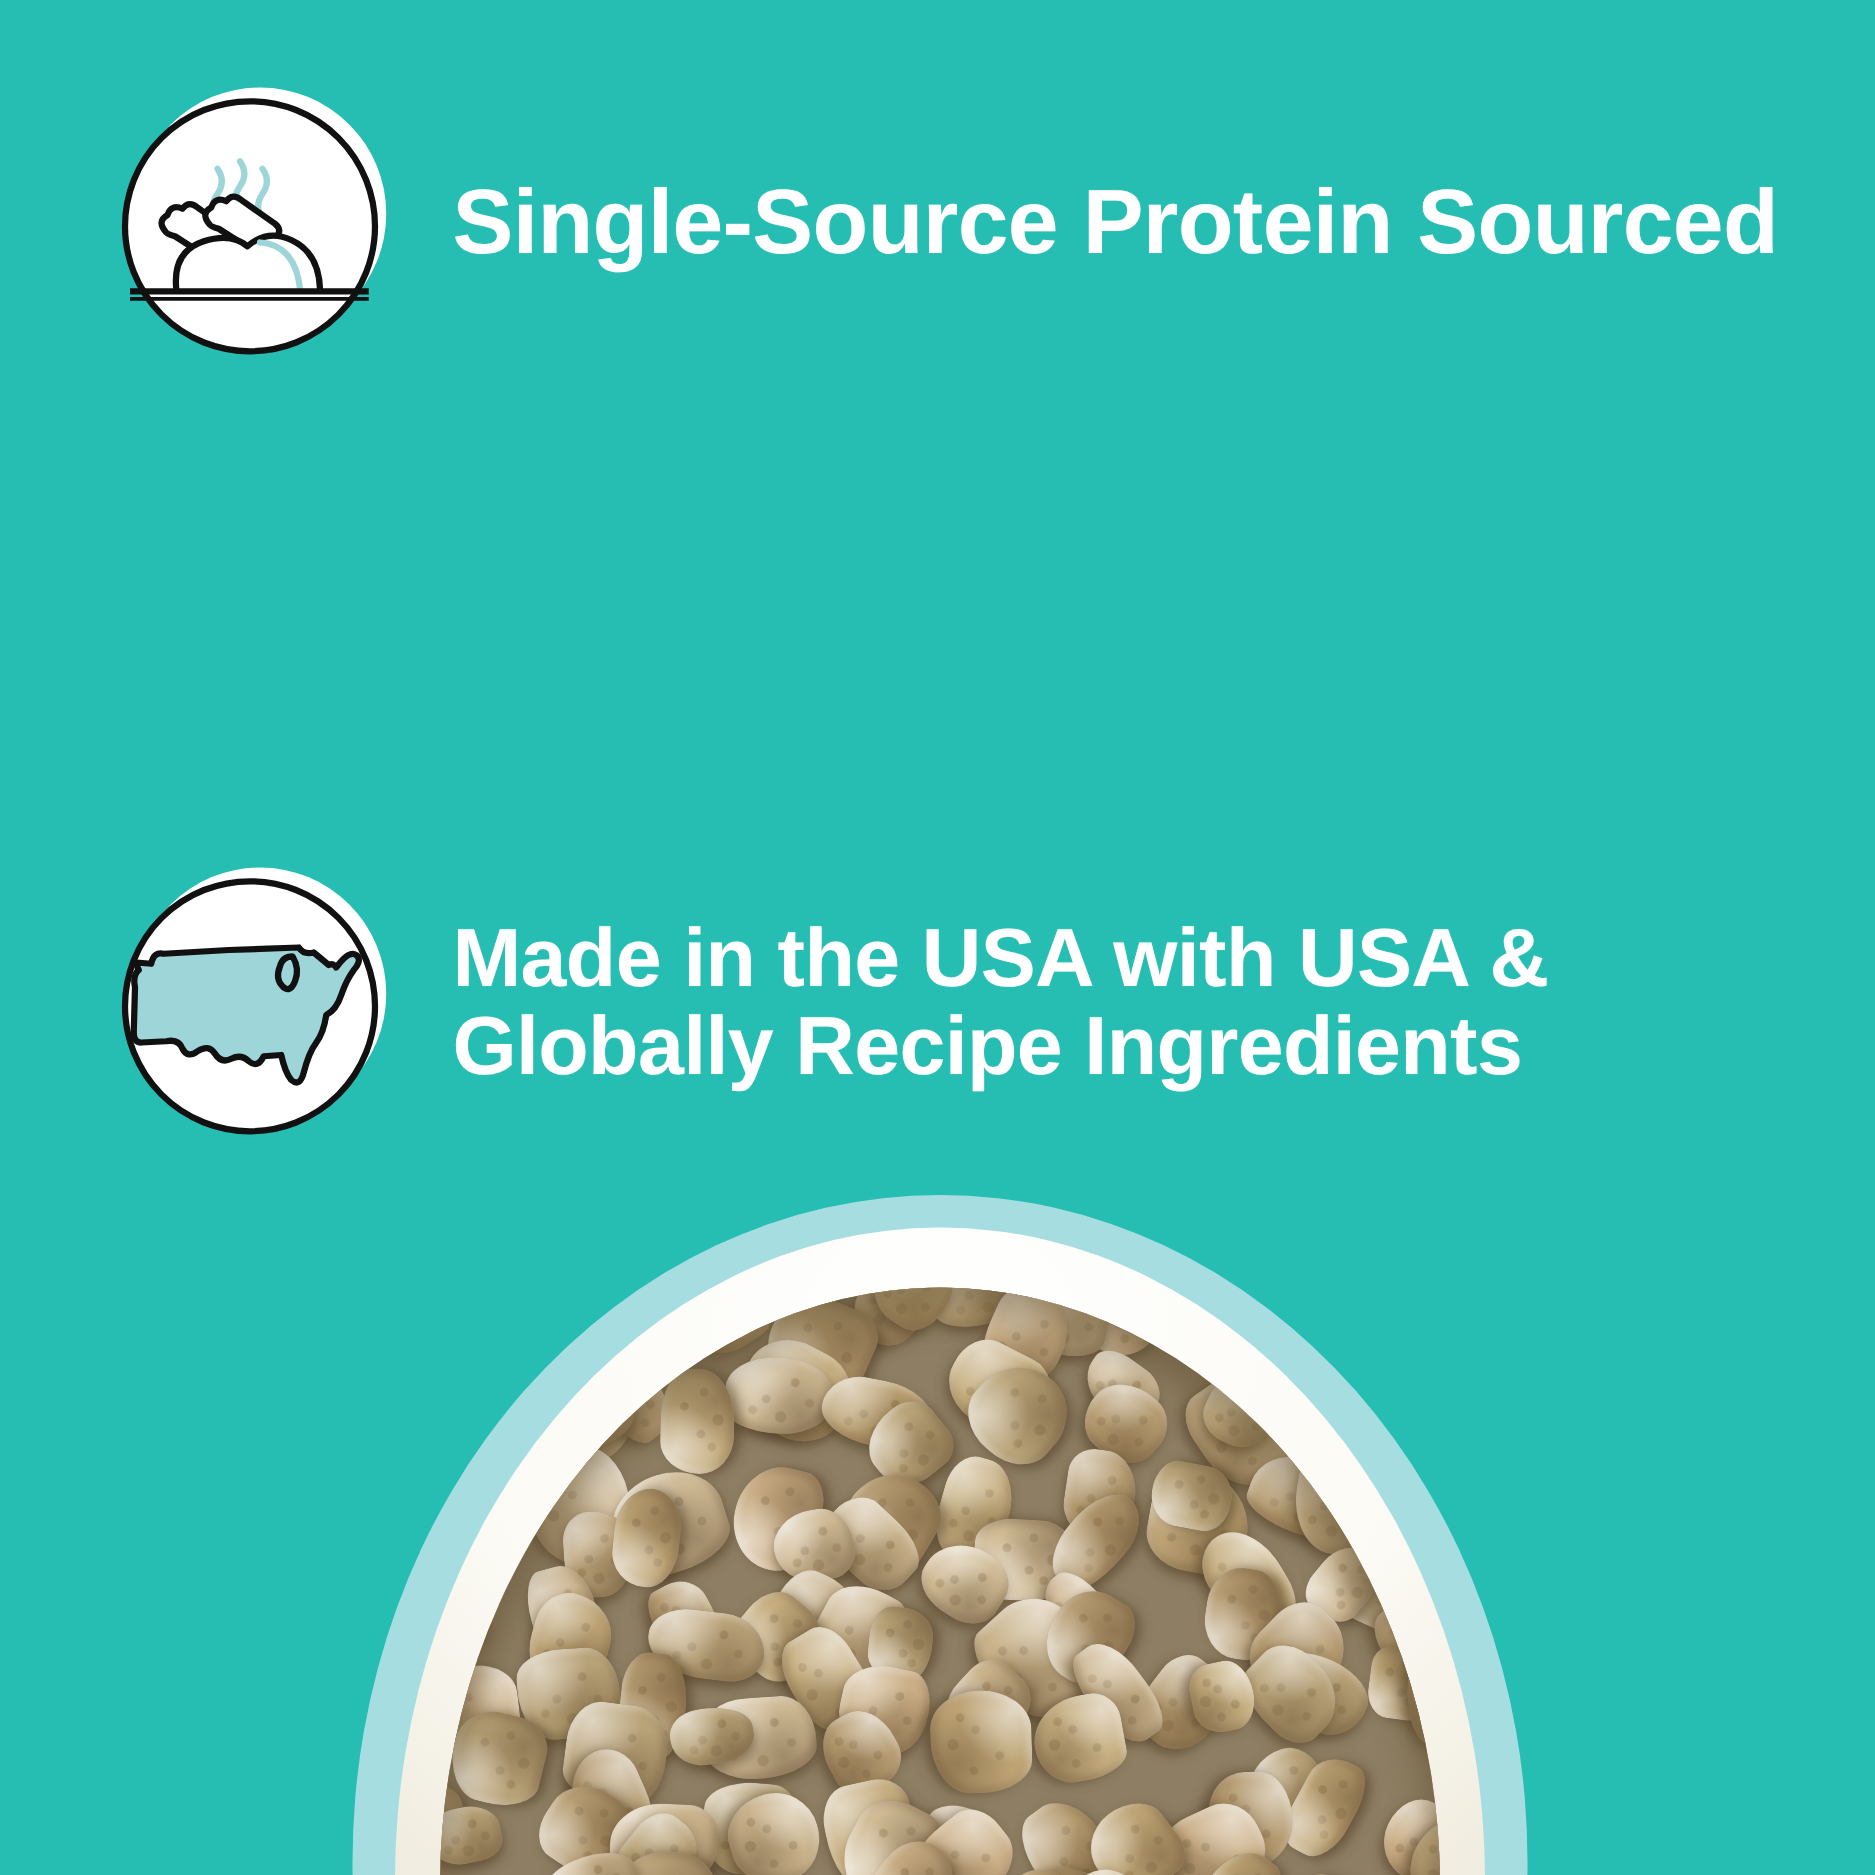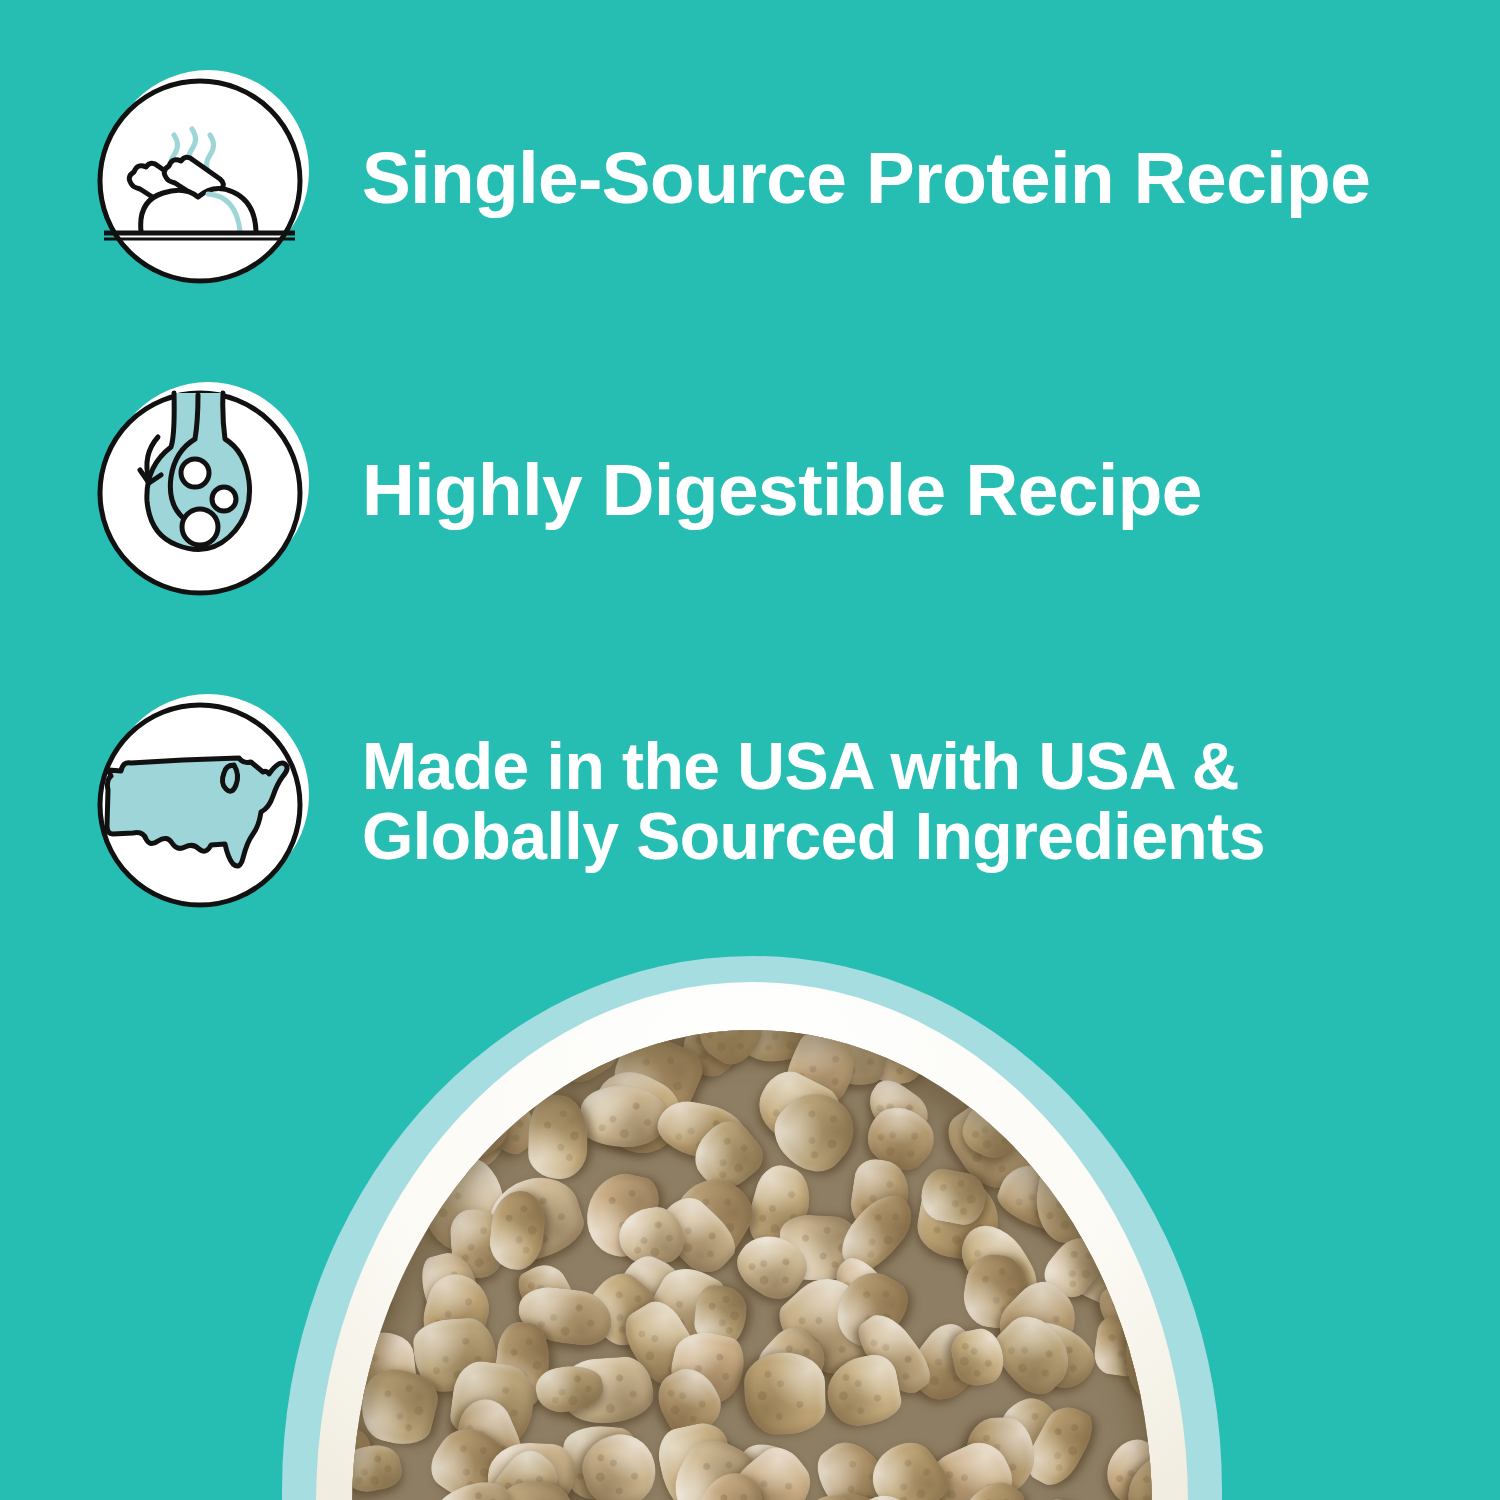--- a/index.html
+++ b/index.html
@@ -86,67 +86,43 @@
 
         <path d="M53 168 q-3 -30 22 -38 q22 -7 35 4 q16 -14 35 -5 q22 10 23 39" fill="#ffffff" stroke="#111111" stroke-width="5" stroke-linecap="round" stroke-linejoin="round"></path>
 
         <path d="M120 131 q28 2 32 37" fill="none" stroke="#9ed5d8" stroke-width="5" stroke-linecap="round"></path>
 
         <line x1="16" y1="170" x2="207" y2="170" stroke="#111111" stroke-width="5"></line>
         <line x1="16" y1="176" x2="207" y2="176" stroke="#111111" stroke-width="3"></line>
       </svg>
     </div>
     <div class="ftext">
-      <div>Single-Source Protein Recipe</div>
+      <div>Single-Source Protein Sourced</div>
     </div>
   </div>
 
-  <div class="feature" id="row1">
-    <div class="iconwrap">
-      <svg viewBox="0 0 230 230" xmlns="http://www.w3.org/2000/svg">
-        <ellipse cx="120" cy="108" rx="101" ry="101" fill="#ffffff"></ellipse>
-        <circle cx="112" cy="118" r="100" fill="#ffffff" stroke="#111111" stroke-width="5"></circle>
-
-        <path d="M86 18 q1 40 -2 52 q-22 16 -20 48 q2 30 26 40 q26 11 46 -6 q22 -19 18 -50 q-3 -28 -22 -40 q-3 -20 -2 -44
-                 l-22 0 q0 24 -3 40 q-18 10 -22 34 q-3 26 14 38" fill="#9ed5d8"></path>
-        <path d="M86 18 q1 42 -3 54 q-26 20 -24 54 q3 34 30 44 q30 12 52 -8 q24 -22 20 -56 q-4 -30 -24 -42
-                 q-3 -22 -2 -46" fill="#9ed5d8" stroke="#111111" stroke-width="5" stroke-linejoin="round" stroke-linecap="round"></path>
-        <path d="M110 20 q0 26 -3 44 q-20 12 -24 38 q-4 30 16 44 q18 12 22 18" fill="none" stroke="#111111" stroke-width="5" stroke-linecap="round"></path>
-
-        <circle cx="107" cy="98" r="14" fill="#ffffff" stroke="#111111" stroke-width="5"></circle>
-        <circle cx="136" cy="124" r="12" fill="#ffffff" stroke="#111111" stroke-width="5"></circle>
-        <circle cx="112" cy="152" r="18" fill="#ffffff" stroke="#111111" stroke-width="5"></circle>
-
-        <path d="M70 62 q-16 18 -9 44" fill="none" stroke="#111111" stroke-width="5" stroke-linecap="round"></path>
-        <path d="M52 95 l9 13 l12 -8" fill="none" stroke="#111111" stroke-width="5" stroke-linecap="round" stroke-linejoin="round"></path>
-      </svg>
-    </div>
-    <div class="ftext">
-      <div>Highly Digestible Recipe</div>
-    </div>
-  </div>
 
   <div class="feature" id="row2">
     <div class="iconwrap">
       <svg viewBox="0 0 230 230" xmlns="http://www.w3.org/2000/svg">
         <ellipse cx="120" cy="108" rx="101" ry="101" fill="#ffffff"></ellipse>
         <circle cx="112" cy="118" r="100" fill="#ffffff" stroke="#111111" stroke-width="5"></circle>
         <g fill="#9ed5d8" stroke="#111111" stroke-width="5" stroke-linejoin="round" stroke-linecap="round">
           <path d="M33 84 q2 -10 10 -8 l52 -3 l56 -2 q4 6 12 4 l12 10 q4 -2 6 2
                    q10 -14 16 -10 q5 4 -2 12 q-6 8 -10 20 q-4 12 -12 16 q-2 14 -8 22
                    q-6 8 -10 24 q-3 12 -10 6 q-5 -6 -8 -20 l-14 1 q-5 10 -12 4
                    q-6 -6 -14 -2 q-8 4 -13 -4 q-5 -8 -14 -2 q-8 6 -12 -2 q-3 -8 -13 -6
                    l-20 1 q-6 0 -6 -8 l1 -36 q-2 -10 3 -14 q-2 -4 -2 -6 z"></path>
           <path d="M146 78 q6 10 2 20 q-4 10 -10 4 q-6 -6 -2 -16 q2 -8 10 -8 z"></path>
         </g>
       </svg>
     </div>
     <div class="ftext">
       <div>Made in the USA with USA &amp;</div>
-      <div>Globally Sourced Ingredients</div>
+      <div>Globally Recipe Ingredients</div>
     </div>
   </div>
 
   <div id="bowl-area">
     <div id="bowl-ring"></div>
     <div id="bowl-rim"></div>
     <div id="bowl-inner">
       <div id="kibble">
           <div class="kb" style="left: 648.6px; top: -7.7px; width: 58.3px; height: 77.3px; transform: rotate(56.6deg); border-radius: 49.2362% 38.8881% 53.4575% 47.4524% / 46.7534% 60.9928% 51.9097% 61.4801%; background: radial-gradient(circle at 22% 20%, rgba(255, 255, 255, 0.55), rgba(255, 255, 255, 0) 46%), radial-gradient(circle at 70% 74%, rgba(90, 68, 40, 0.4), rgba(90, 68, 40, 0) 52%), radial-gradient(circle at 38% 55%, rgba(120, 95, 58, 0.3) 0px, rgba(120, 95, 58, 0.3) 3px, rgba(0, 0, 0, 0) 4px), radial-gradient(circle at 64% 32%, rgba(120, 95, 58, 0.3) 0px, rgba(120, 95, 58, 0.3) 3px, rgba(0, 0, 0, 0) 4px), radial-gradient(circle at 52% 78%, rgba(120, 95, 58, 0.26) 0px, rgba(120, 95, 58, 0.26) 4px, rgba(0, 0, 0, 0) 5px), radial-gradient(circle at 26% 70%, rgba(120, 95, 58, 0.26) 0px, rgba(120, 95, 58, 0.26) 3px, rgba(0, 0, 0, 0) 4px), radial-gradient(circle at 78% 58%, rgba(120, 95, 58, 0.24) 0px, rgba(120, 95, 58, 0.24) 3px, rgba(0, 0, 0, 0) 4px), rgb(181, 155, 112); box-shadow: rgba(72, 54, 30, 0.55) 0px 5px 9px, rgba(96, 74, 44, 0.38) -4px -5px 8px inset, rgba(255, 255, 255, 0.35) 3px 3px 6px inset;"></div>
           <div class="kb" style="left: 26.2px; top: -5.1px; width: 93.1px; height: 68.2px; transform: rotate(87.3deg); border-radius: 45.9946% 39.3308% 45.5133% 61.8436% / 50.2157% 56.5966% 55.5301% 46.8003%; background: radial-gradient(circle at 22% 20%, rgba(255, 255, 255, 0.55), rgba(255, 255, 255, 0) 46%), radial-gradient(circle at 70% 74%, rgba(90, 68, 40, 0.4), rgba(90, 68, 40, 0) 52%), radial-gradient(circle at 38% 55%, rgba(120, 95, 58, 0.3) 0px, rgba(120, 95, 58, 0.3) 3px, rgba(0, 0, 0, 0) 4px), radial-gradient(circle at 64% 32%, rgba(120, 95, 58, 0.3) 0px, rgba(120, 95, 58, 0.3) 3px, rgba(0, 0, 0, 0) 4px), radial-gradient(circle at 52% 78%, rgba(120, 95, 58, 0.26) 0px, rgba(120, 95, 58, 0.26) 4px, rgba(0, 0, 0, 0) 5px), radial-gradient(circle at 26% 70%, rgba(120, 95, 58, 0.26) 0px, rgba(120, 95, 58, 0.26) 3px, rgba(0, 0, 0, 0) 4px), radial-gradient(circle at 78% 58%, rgba(120, 95, 58, 0.24) 0px, rgba(120, 95, 58, 0.24) 3px, rgba(0, 0, 0, 0) 4px), rgb(198, 174, 128); box-shadow: rgba(72, 54, 30, 0.55) 0px 5px 9px, rgba(96, 74, 44, 0.38) -4px -5px 8px inset, rgba(255, 255, 255, 0.35) 3px 3px 6px inset;"></div>

